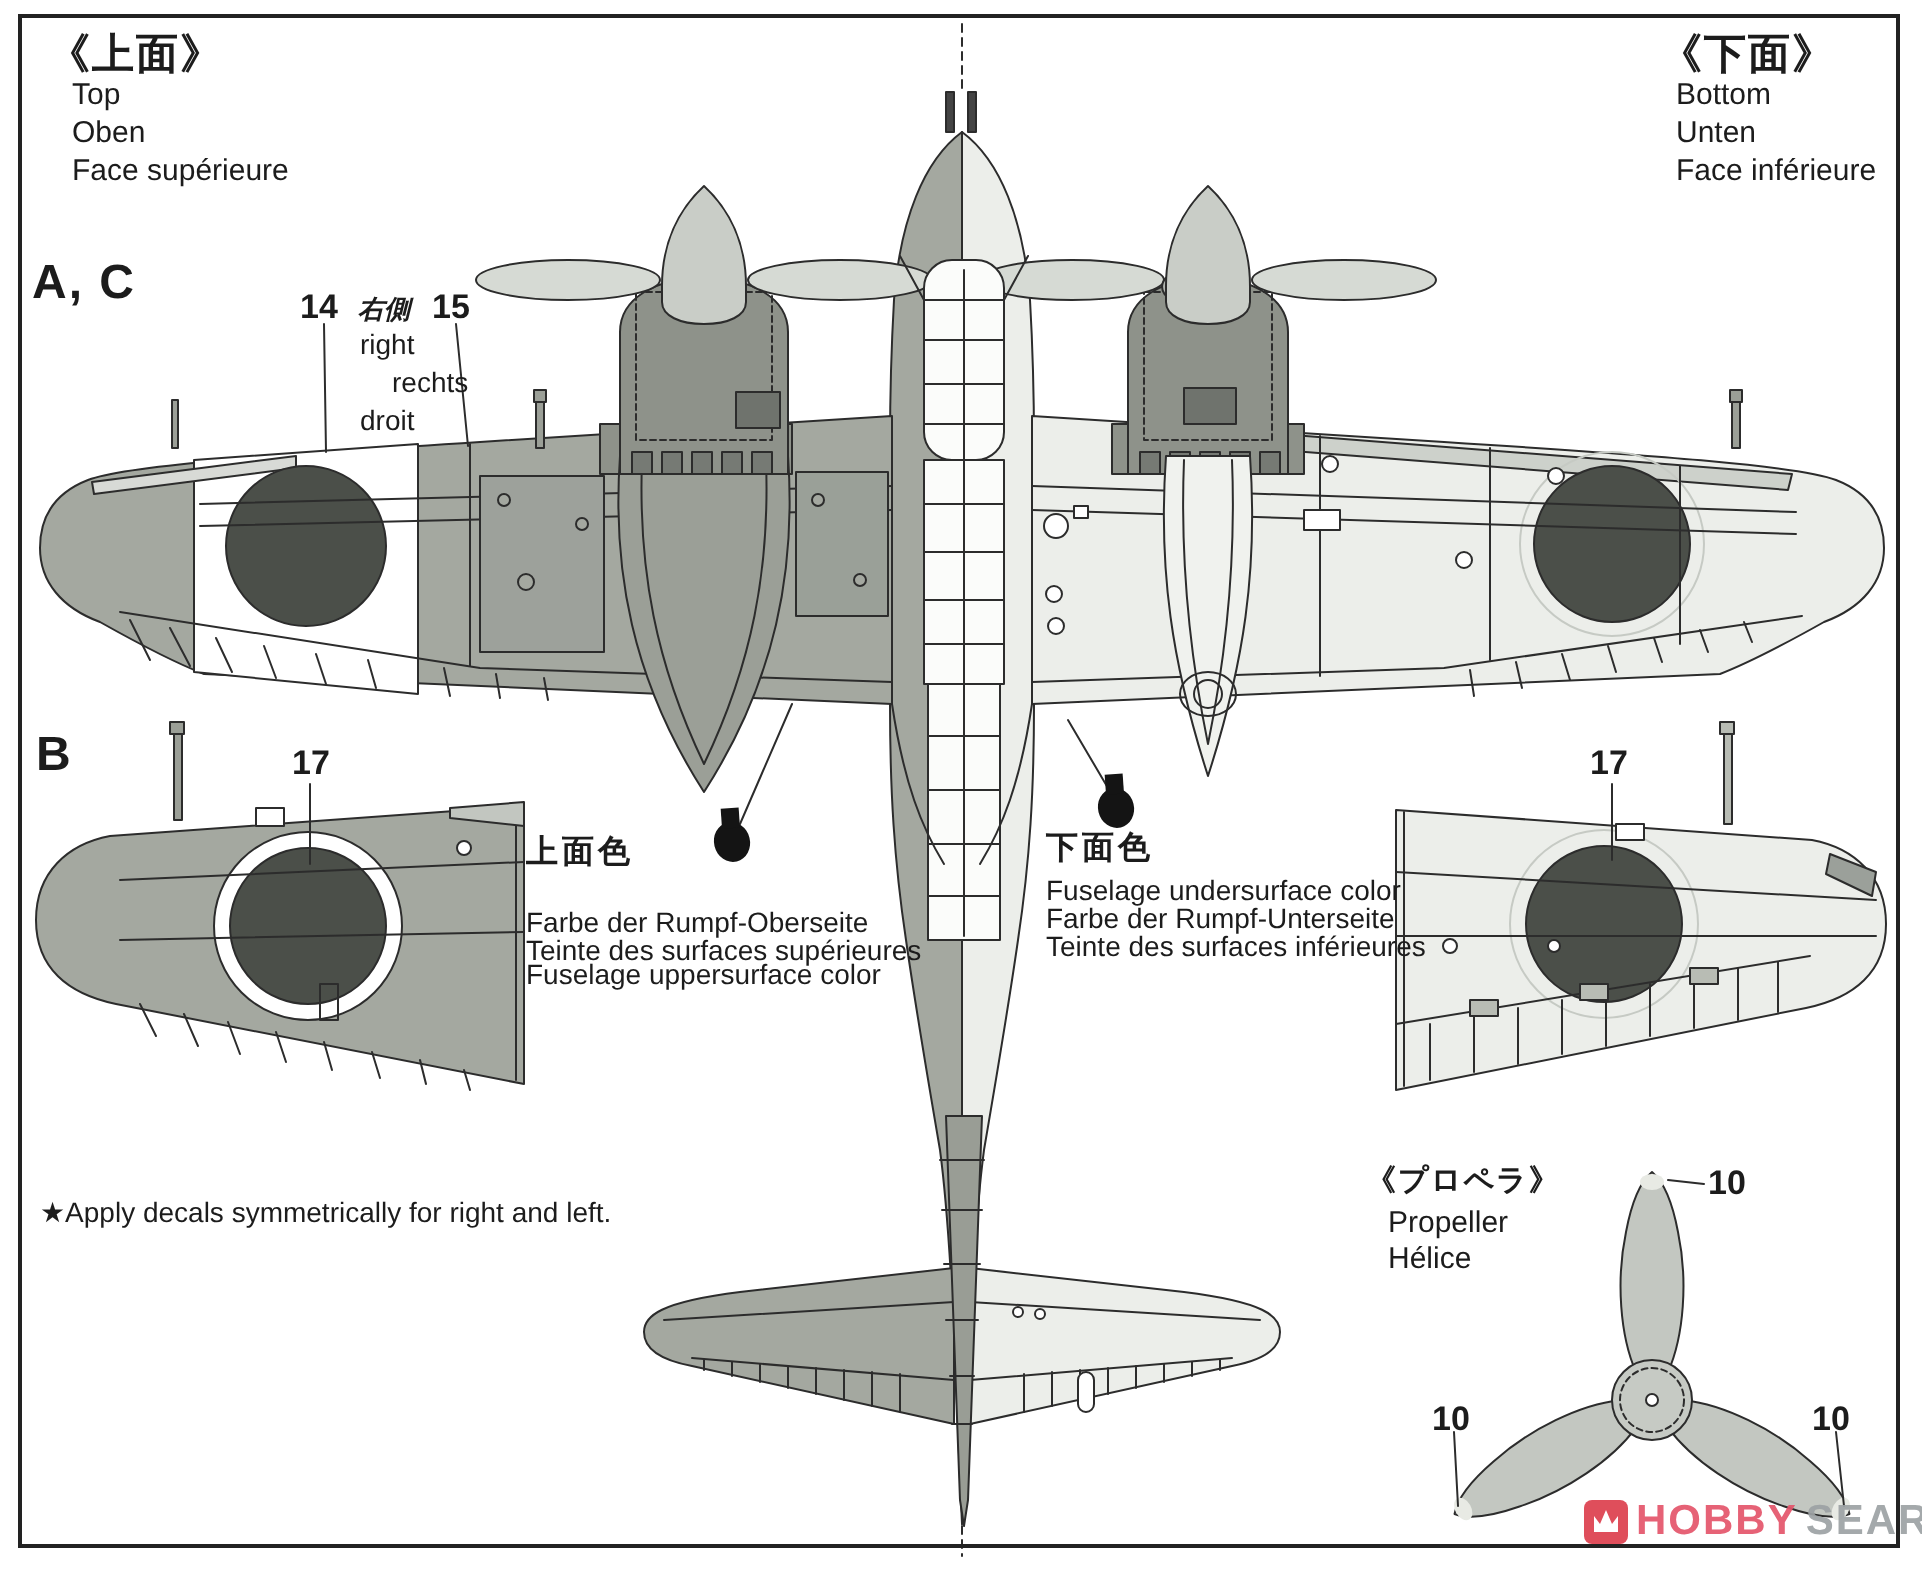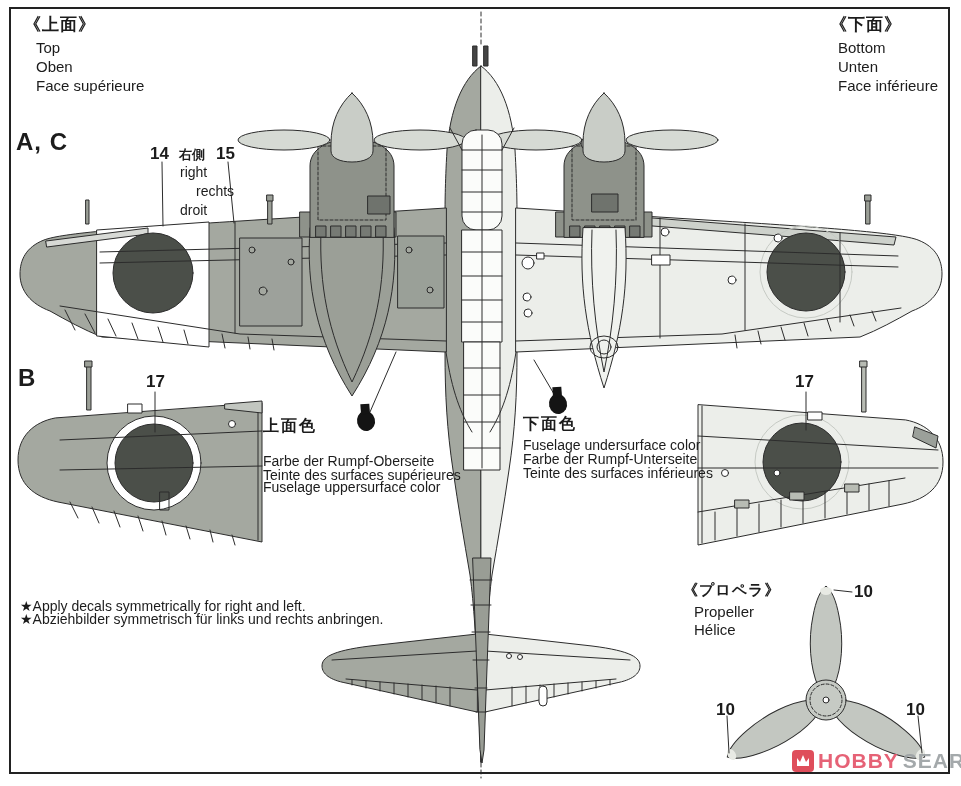--- a/index.html
+++ b/index.html
@@ -1,25 +1,25 @@
 <!DOCTYPE html>
 <html><head>
 <meta charset="utf-8">
 <style>
   html,body{margin:0;padding:0;background:#ffffff;}
   #sheet{position:relative;width:961px;height:786px;background:#ffffff;overflow:hidden;
          font-family:"Liberation Sans",sans-serif;color:#1c1c1c;}
   #frame{position:absolute;left:9px;top:7px;width:937px;height:763px;border:2px solid #222;}
   svg{position:absolute;left:0;top:0;}
   .t{position:absolute;white-space:nowrap;color:#1c1c1c;}
-  .jp-head{font-size:17px;font-weight:bold;letter-spacing:1px;}
+  .jp-head{font-size:21px;font-weight:bold;letter-spacing:1px;}
   .sub{font-size:15px;line-height:19px;}
   .seclab{font-size:24px;font-weight:600;letter-spacing:1px;}
   .num{font-size:17px;font-weight:bold;}
-  .jps{font-size:13px;font-weight:bold;}
+  .jps{font-size:13px;font-weight:bold;font-style:italic;}
   .small{font-size:14px;line-height:19px;}
   .cjp{font-size:16px;font-weight:bold;letter-spacing:2px;}
   .cbody{font-size:14px;line-height:14px;}
   .notejp{font-size:14.5px;font-weight:bold;letter-spacing:1px;}
   .note{font-size:14px;line-height:13px;}
   .wm{position:absolute;left:792px;top:749px;display:flex;align-items:center;gap:4px;opacity:.92;}
   .wm-hobby{font-size:21px;font-weight:800;color:#e4556b;letter-spacing:1px;}
   .wm-search{font-size:21px;font-weight:700;color:#9da2a4;letter-spacing:1px;}
 </style>
 </head>
@@ -336,21 +336,20 @@
 <div class="t cbody" style="left:263px;top:440px;margin-top:40px;">Fuselage uppersurface color</div>
 <div class="t cbody" style="left:263px;top:454px;">Farbe der Rumpf-Oberseite</div>
 <div class="t cbody" style="left:263px;top:468px;">Teinte des surfaces supérieures</div>
 
 <div class="t cjp" style="left:523px;top:414px;">下面色</div>
 <div class="t cbody" style="left:523px;top:438px;">Fuselage undersurface color</div>
 <div class="t cbody" style="left:523px;top:452px;">Farbe der Rumpf-Unterseite</div>
 <div class="t cbody" style="left:523px;top:466px;">Teinte des surfaces inférieures</div>
 
 <div class="t note" style="left:20px;top:600px;">★Apply decals symmetrically for right and left.</div>
-<div class="t note" style="left:20px;top:613px;">★Abziehbilder symmetrisch für links und rechts anbringen.</div>
 
 <div class="t jp-head" style="left:683px;top:581px;font-size:15px;">《プロペラ》</div>
 <div class="t sub" style="left:694px;top:602px;">Propeller</div>
 <div class="t sub" style="left:694px;top:620px;">Hélice</div>
 
 <div class="t num" style="left:854px;top:582px;">10</div>
 <div class="t num" style="left:716px;top:700px;">10</div>
 <div class="t num" style="left:906px;top:700px;">10</div>
 
 <div id="frame"></div>

